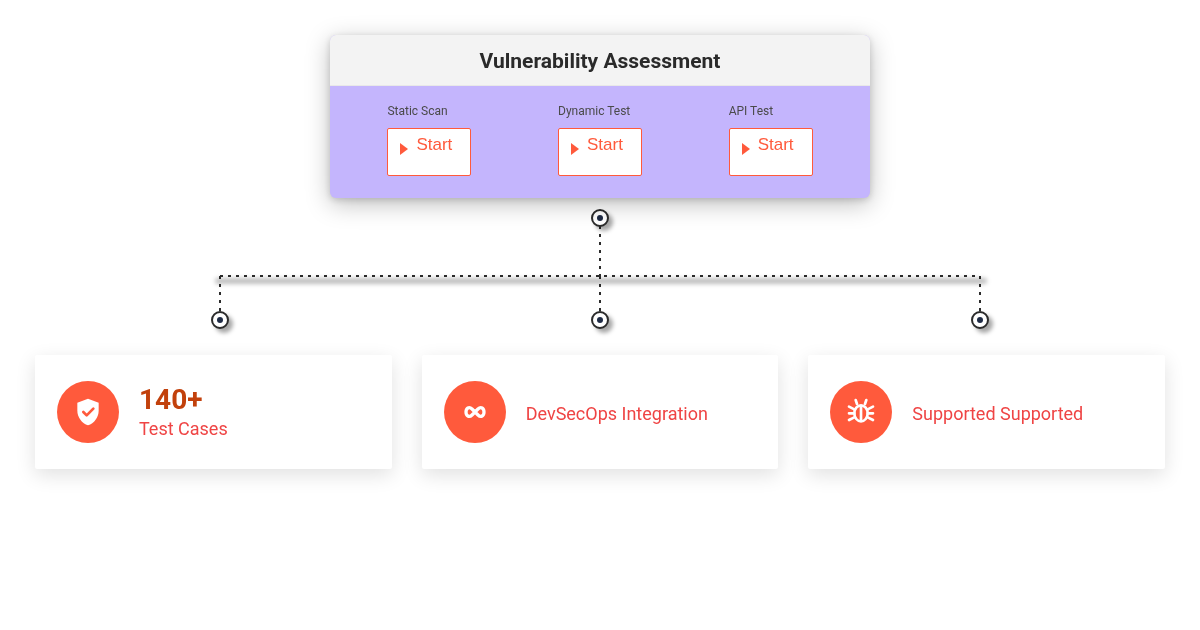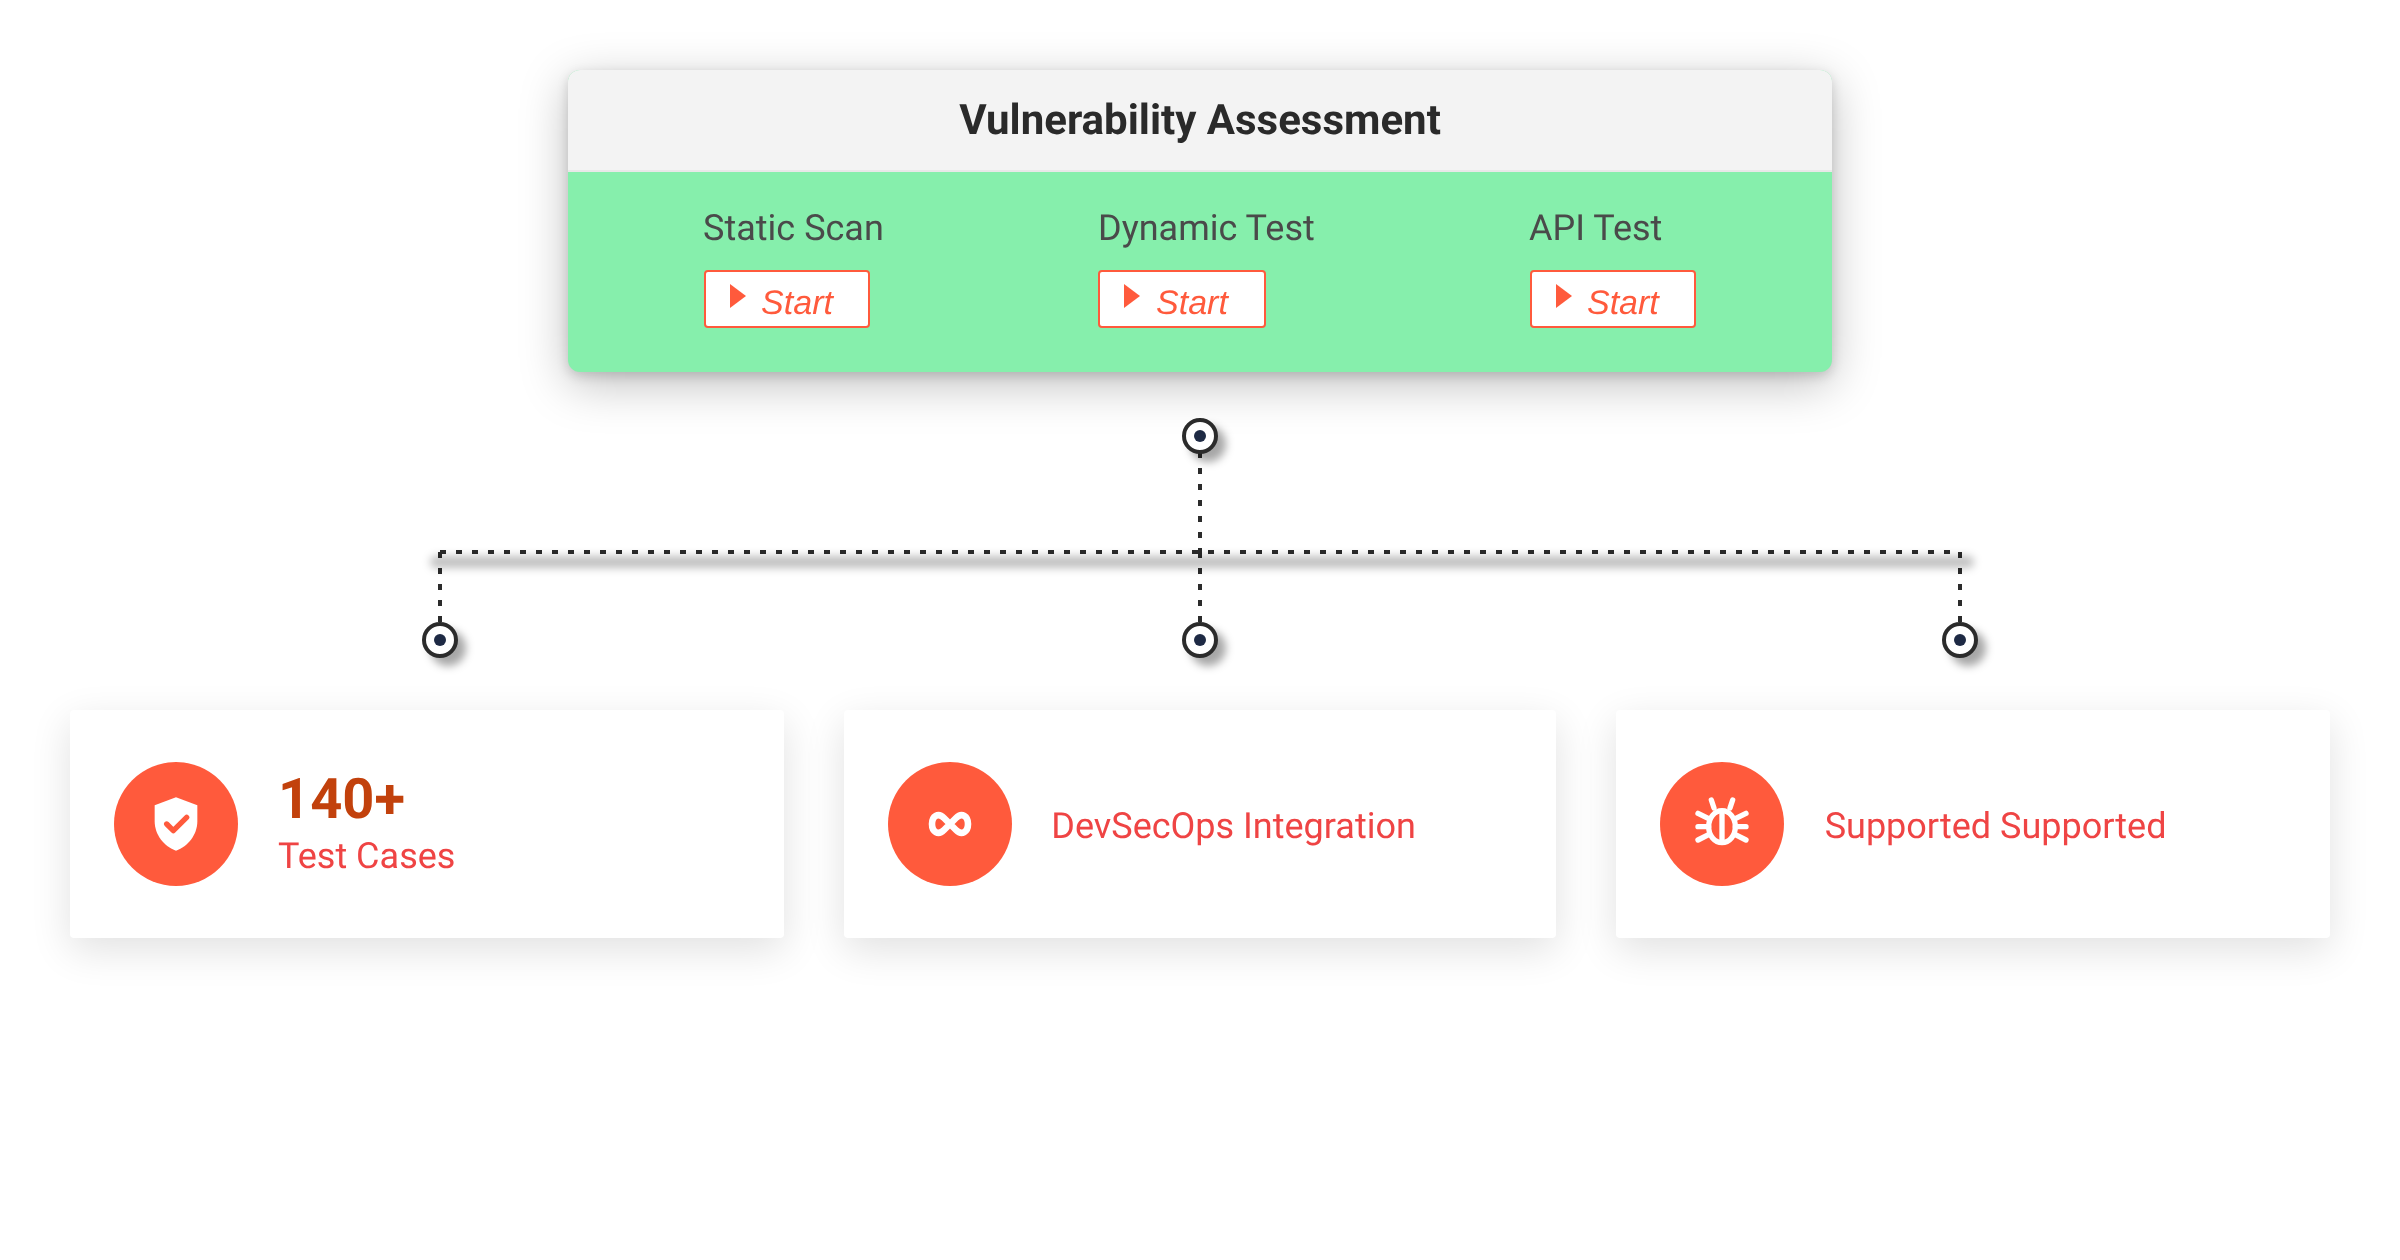--- a/index.html
+++ b/index.html
@@ -9,22 +9,22 @@
     background: #ffffff00;
     font-family: -apple-system, BlinkMacSystemFont, "Segoe UI", Roboto, Arial, sans-serif;
     position: relative;
   }
 
   .panel {
     position: absolute;
     top: 35px;
     left: 50%;
     transform: translateX(-50%);
-    width: 632px;
-    background: #86efac;
+    width: 540px;
+    background: #c4b5fd;
     border-radius: 6px;
     box-shadow: 0 6px 24px rgba(0,0,0,0.25), 0 2px 6px rgba(0,0,0,0.15);
   }
   .panel-header {
     background: #f3f3f3;
     text-align: center;
     padding: 14px 0 12px;
     font-weight: 700;
     font-size: 21px;
     color: #2a2a2a;
@@ -33,36 +33,35 @@
   }
   .panel-body {
     display: flex;
     justify-content: space-around;
     padding: 18px 14px 22px;
   }
   .scan-col {
     text-align: left;
   }
   .scan-label {
-    font-size: 18px;
+    font-size: 12px;
     color: #4a4a4a;
     margin-bottom: 10px;
   }
   .start-btn {
     display: inline-flex;
-    align-items: flex-start;
+    align-items: flex-end;
     gap: 8px;
     border: 1.5px solid #ff5a3c;
     color: #ff5a3c;
     background: #fff;
-    padding: 6px 18px 1px 12px;
+    padding: 6px 18px 20px 12px;
     font-size: 17px;
     cursor: pointer;
     border-radius: 2px;
-    font-style: italic;
   }
   .start-btn .tri {
     width: 0; height: 0;
     border-left: 8px solid #ff5a3c;
     border-top: 6px solid transparent;
     border-bottom: 6px solid transparent;
   }
 
   
   .connectors {

